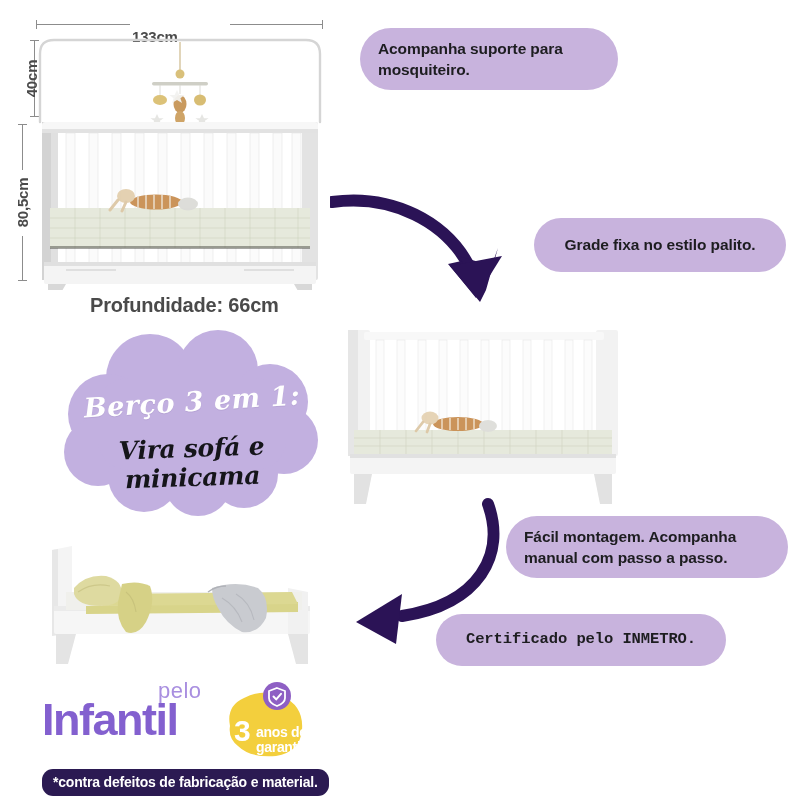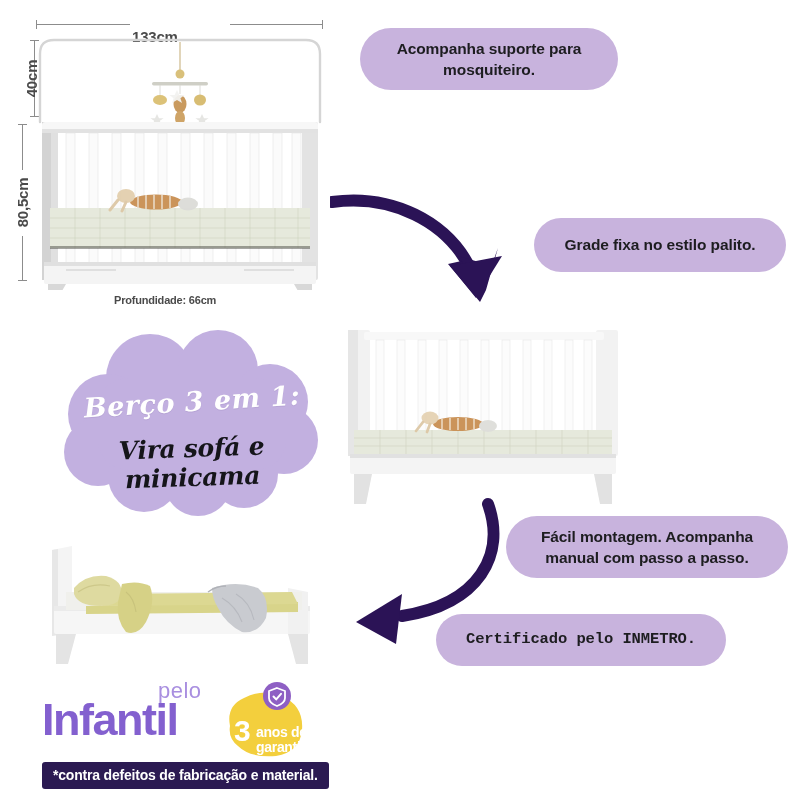--- a/index.html
+++ b/index.html
@@ -22,21 +22,20 @@
 
   
   .bubble {
     position: absolute;
     background: #c8b3dd;
     border-radius: 999px;
     color: #1d1d20;
     font-size: 15.5px;
     font-weight: 700;
     line-height: 1.38;
-    text-align: center;
     display: flex;
     align-items: center;
     justify-content: center;
     padding: 4px 18px;
     box-sizing: border-box;
     letter-spacing: -0.1px;
   }
 
   
   .dim-label {
@@ -162,23 +161,23 @@
     width: 52px;
     font-size: 14px;
     font-weight: 700;
     color: #ffffff;
     line-height: 1.05;
     letter-spacing: -0.3px;
   }
   #disclaimer-banner {
     position: absolute;
     left: 4px;
-    top: 86px;
+    top: 93px;
     background: #2b1a52;
-    border-radius: 3px;
+    border-radius: 11px;
     color: #ffffff;
     font-size: 14px;
     font-weight: 700;
     padding: 5px 11px 6px 11px;
     white-space: nowrap;
     letter-spacing: -0.2px;
   }
 </style>
 </head>
 <body>
@@ -201,21 +200,21 @@
   </div>
 
   <div>
     <div class="dim-line-v" style="left:22px; top:124px; height:156px;"></div>
     <div class="dim-cap-v" style="left:18px; top:124px;"></div>
     <div class="dim-cap-v" style="left:18px; top:280px;"></div>
     <div style="position:absolute; left:8px; top:170px; width:28px; height:66px; background:#ffffff;"></div>
     <div class="dim-label dim-vert" style="left:-16px; top:194px; width:76px; text-align:center;">80,5cm</div>
   </div>
 
-  <div class="dim-label" style="left:90px; top:294px; font-size:11px;margin-left:24px;">Profundidade: 66cm</div>
+  <div class="dim-label" style="left:90px; top:294px; font-size:20px;">Profundidade: 66cm</div>
 
   <svg class="product" style="left:30px; top:30px;" width="300" height="260" viewBox="0 0 300 260">
 
     <path d="M10 92 L10 24 Q10 10 24 10 L276 10 Q290 10 290 24 L290 92" fill="none" stroke="#d5d5d5" stroke-width="2.4" stroke-linecap="round"></path>
 
     <g>
       <line x1="150" y1="12" x2="150" y2="44" stroke="#cdb98b" stroke-width="1.2"></line>
       <circle cx="150" cy="44" r="4.5" fill="#d9c07a"></circle>
       <rect x="122" y="52" width="56" height="3.5" rx="1.7" fill="#cfcfc6"></rect>
       <line x1="130" y1="55" x2="130" y2="66" stroke="#d8d8d2" stroke-width="0.9"></line>

